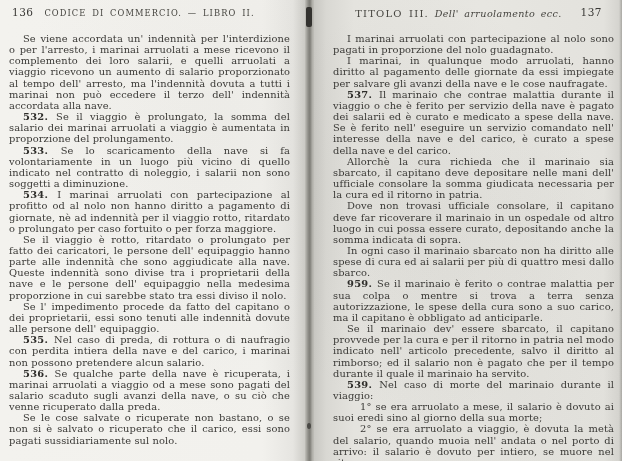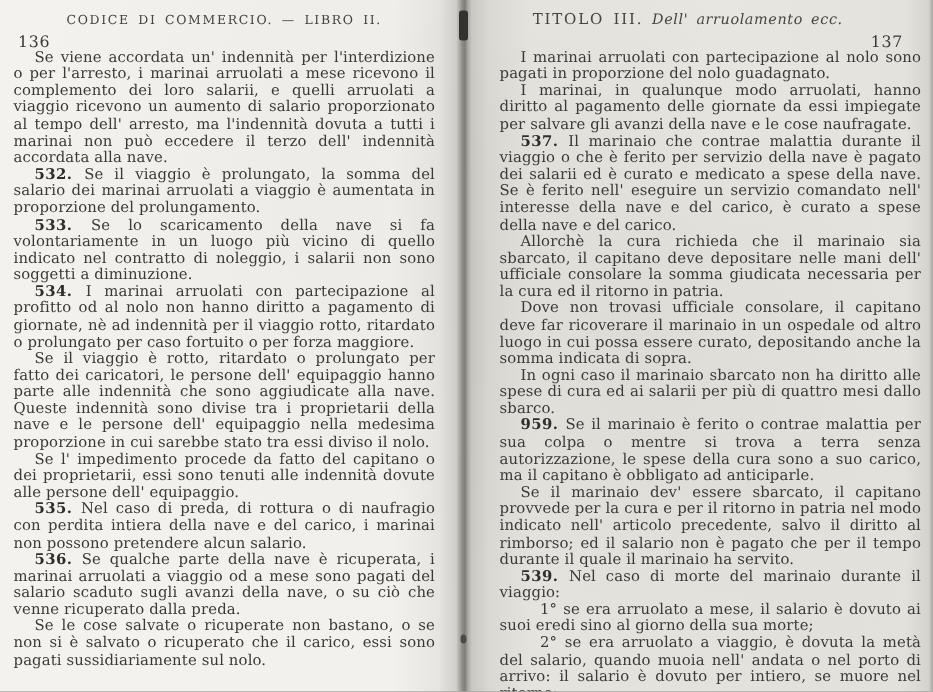--- a/index.html
+++ b/index.html
@@ -61,21 +61,20 @@
     border-radius: 50%;
   }
   .pg-header {
     position: relative;
     height: 19px;
     white-space: nowrap;
   }
   .pageno {
     font-size: 10.5px;
     letter-spacing: 0.5px;
-    margin-top: 16px;
   }
   .pageno.pos-left { position: absolute; left: 3px; top: 1px; }
   .pageno.pos-right { position: absolute; right: 12px; top: 1px; }
   .runtitle {
     position: absolute;
     left: 0;
     right: 0;
     top: 3px;
     text-align: center;
     font-size: 8.3px;

